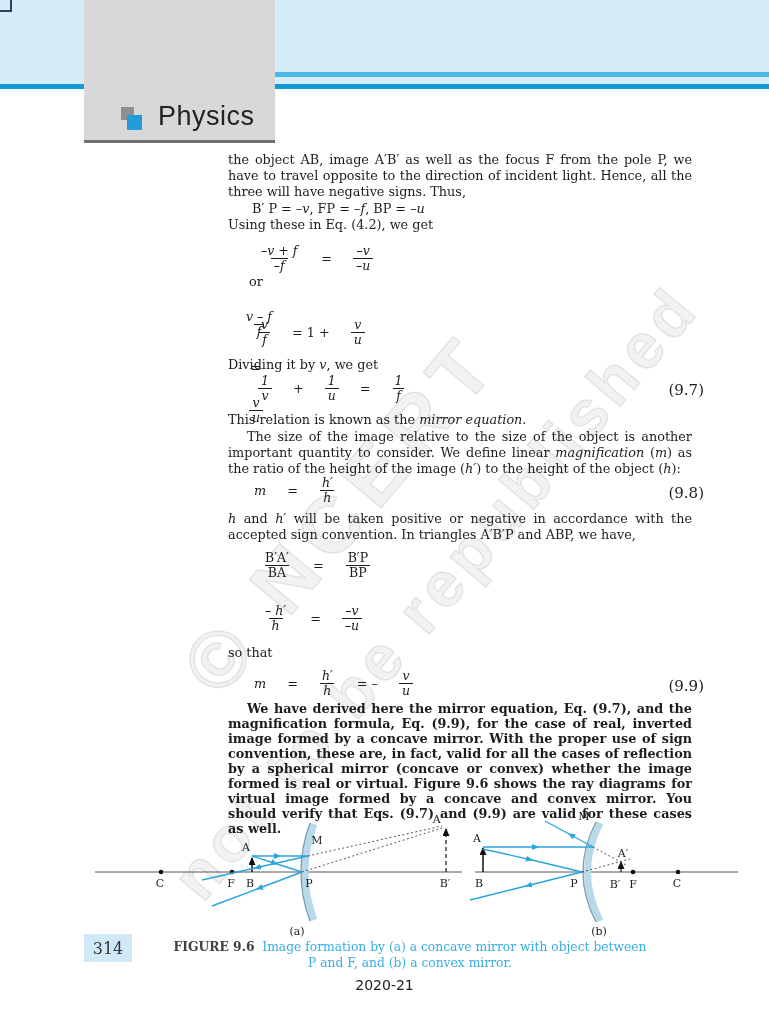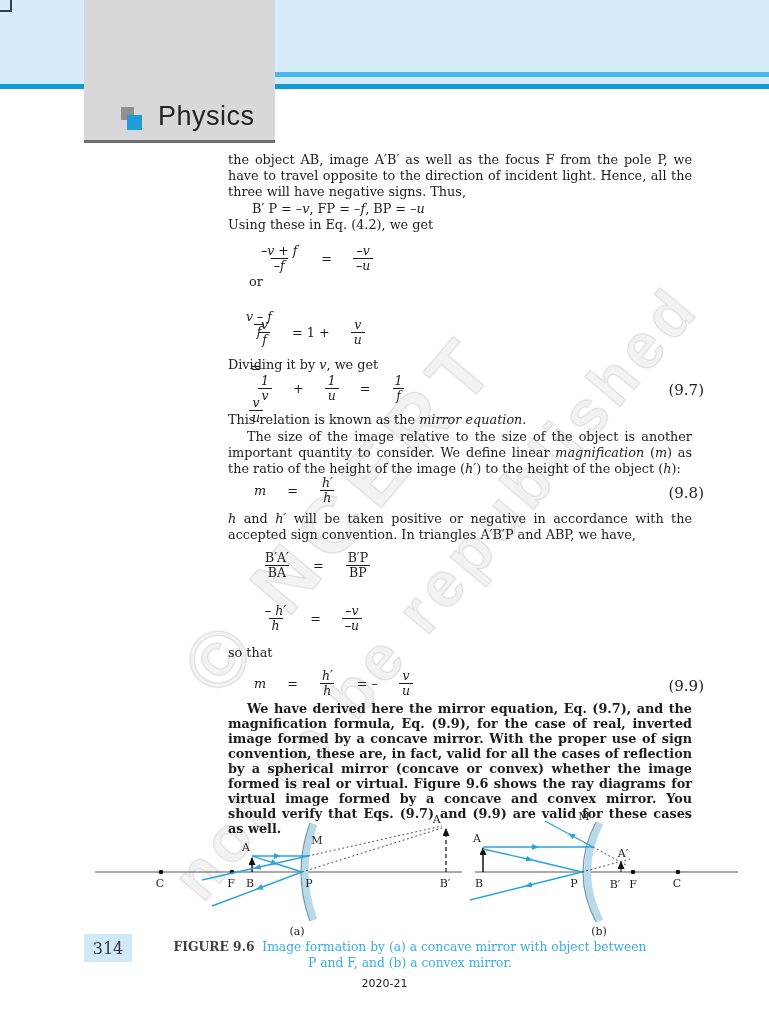--- a/index.html
+++ b/index.html
@@ -47,21 +47,21 @@
   .eqnum{position:absolute;right:77px;font-size:15px;}
   
   .figure-svg{position:absolute;left:90px;top:810px;}
   .caption{position:absolute;left:150px;top:939px;width:520px;text-align:center;
            font-size:12.3px;line-height:16px;color:#38aee0;}
   .caption .figlabel{font-weight:bold;color:#404040;}
   
   .pagenum{position:absolute;left:84px;top:934px;width:48px;height:28px;background:#cfe9f8;
            display:flex;align-items:center;justify-content:center;font-size:16px;color:#333;}
   .year{position:absolute;left:0;top:977px;width:769px;text-align:center;
-        font-family:"DejaVu Sans",sans-serif;font-size:11px;color:#222;}
+        font-family:"DejaVu Sans",sans-serif;font-size:14px;color:#222;}
   svg text{font-family:"DejaVu Serif",serif;font-size:11px;fill:#1b1b1b;}
 </style>
 </head>
 <body>
 
 <div class="page">
 
   <div class="band-left"></div>
   <div class="stripe-dark-left"></div>
   <div class="band-right"></div>

